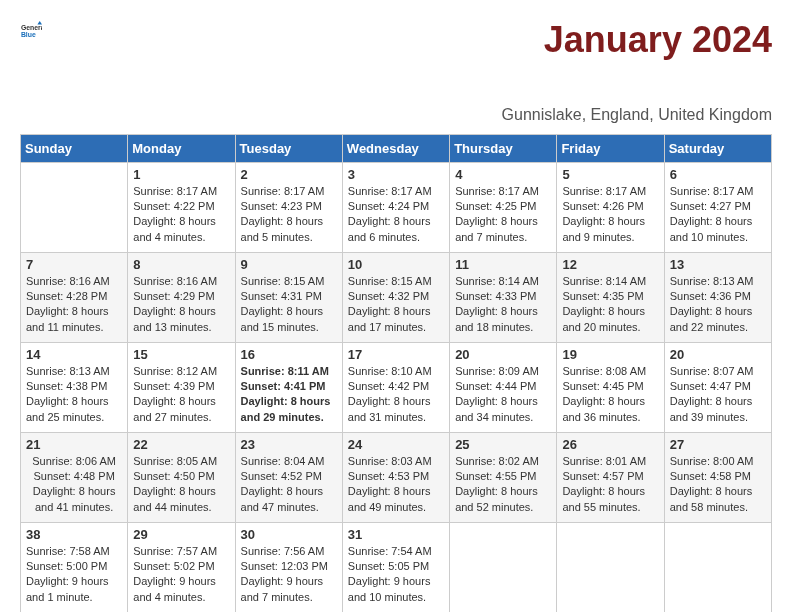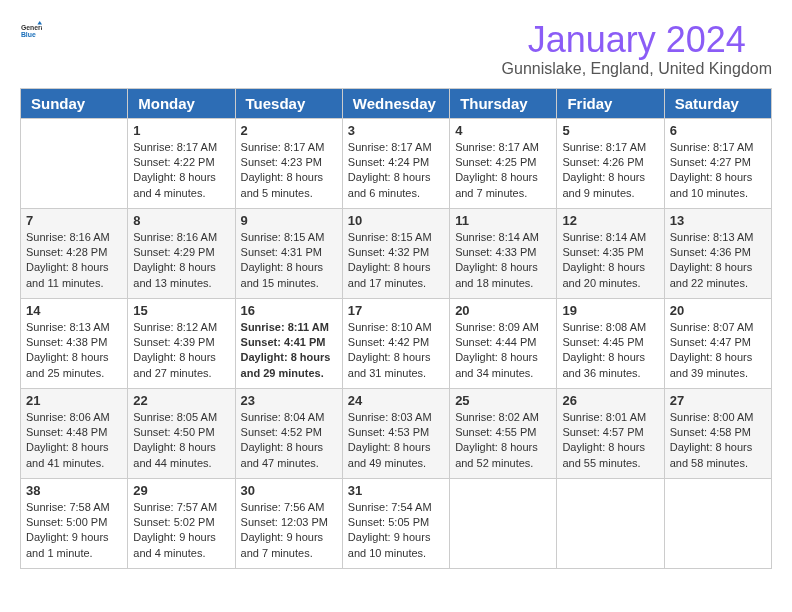--- a/index.html
+++ b/index.html
@@ -23,40 +23,40 @@
     }
     .logo-icon {
       width: 22px;
       height: 22px;
     }
     .title-area {
       text-align: right;
     }
     .calendar-title {
       font-size: 36px;
-      font-weight: normal;
-      color: #8b5cf6;
+      font-weight: bold;
+      color: #7f1d1d;
       line-height: 1.1;
-      text-align: center;
     }
     .calendar-subtitle {
       font-size: 16px;
       color: #555;
+      margin-top: 46px;
     }
     table {
       width: 100%;
       border-collapse: collapse;
       table-layout: fixed;
     }
     th {
       background-color: #2d6db5;
       color: #fff;
-      font-size: 15px;
+      font-size: 13px;
       font-weight: bold;
-      padding: 6px 10px;
+      padding: 6px 4px;
       text-align: left;
       border: 1px solid #ccc;
     }
     td {
       vertical-align: top;
       border: 1px solid #ccc;
       padding: 4px 5px;
       height: 90px;
       background: #fff;
     }
@@ -240,21 +240,21 @@
         <td>
           <span class="day-number">20</span>
           <div class="day-info" style="white-space: pre-line;">Sunrise: 8:07 AM
 Sunset: 4:47 PM
 Daylight: 8 hours and 39 minutes.</div>
         </td>
       </tr>
       <tr>
         <td>
           <span class="day-number">21</span>
-          <div class="day-info" style="white-space: pre-line;">Sunrise: 8:06 AM
+          <div class="day-info" style="white-space: pre-line; text-align: center;">Sunrise: 8:06 AM
 Sunset: 4:48 PM
 Daylight: 8 hours and 41 minutes.</div>
         </td>
         <td>
           <span class="day-number">22</span>
           <div class="day-info" style="white-space: pre-line;">Sunrise: 8:05 AM
 Sunset: 4:50 PM
 Daylight: 8 hours and 44 minutes.</div>
         </td>
         <td>

